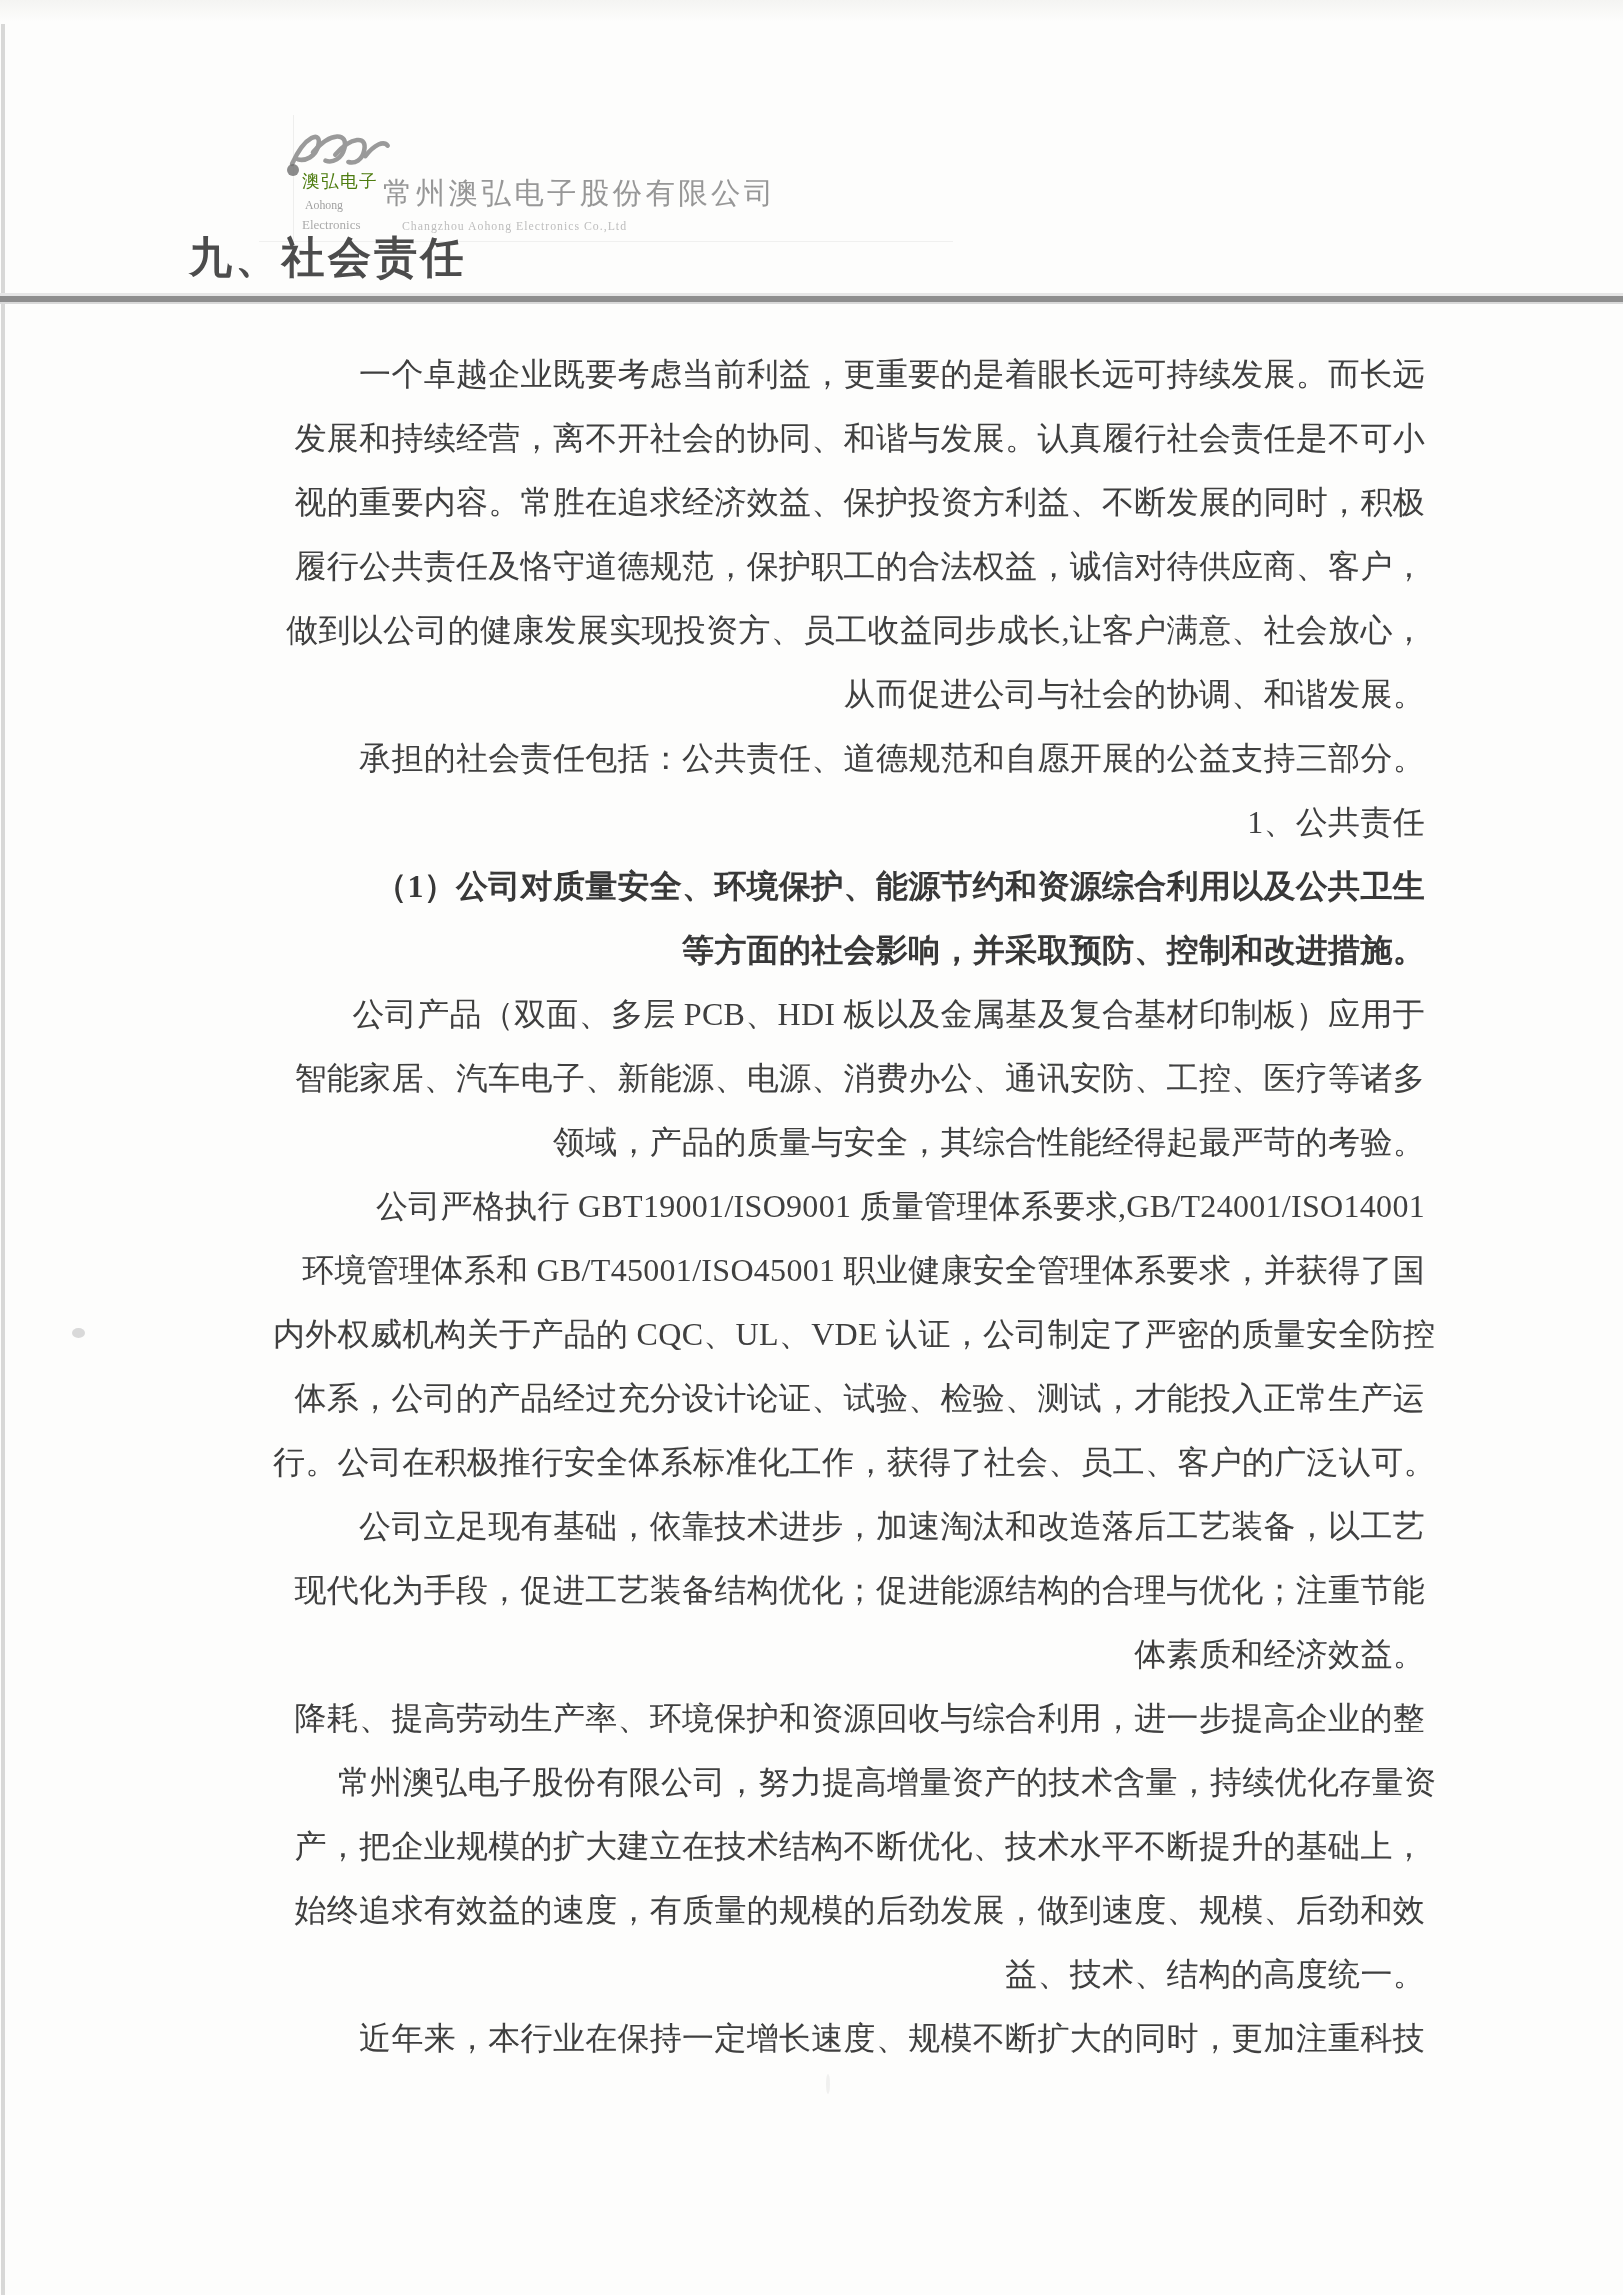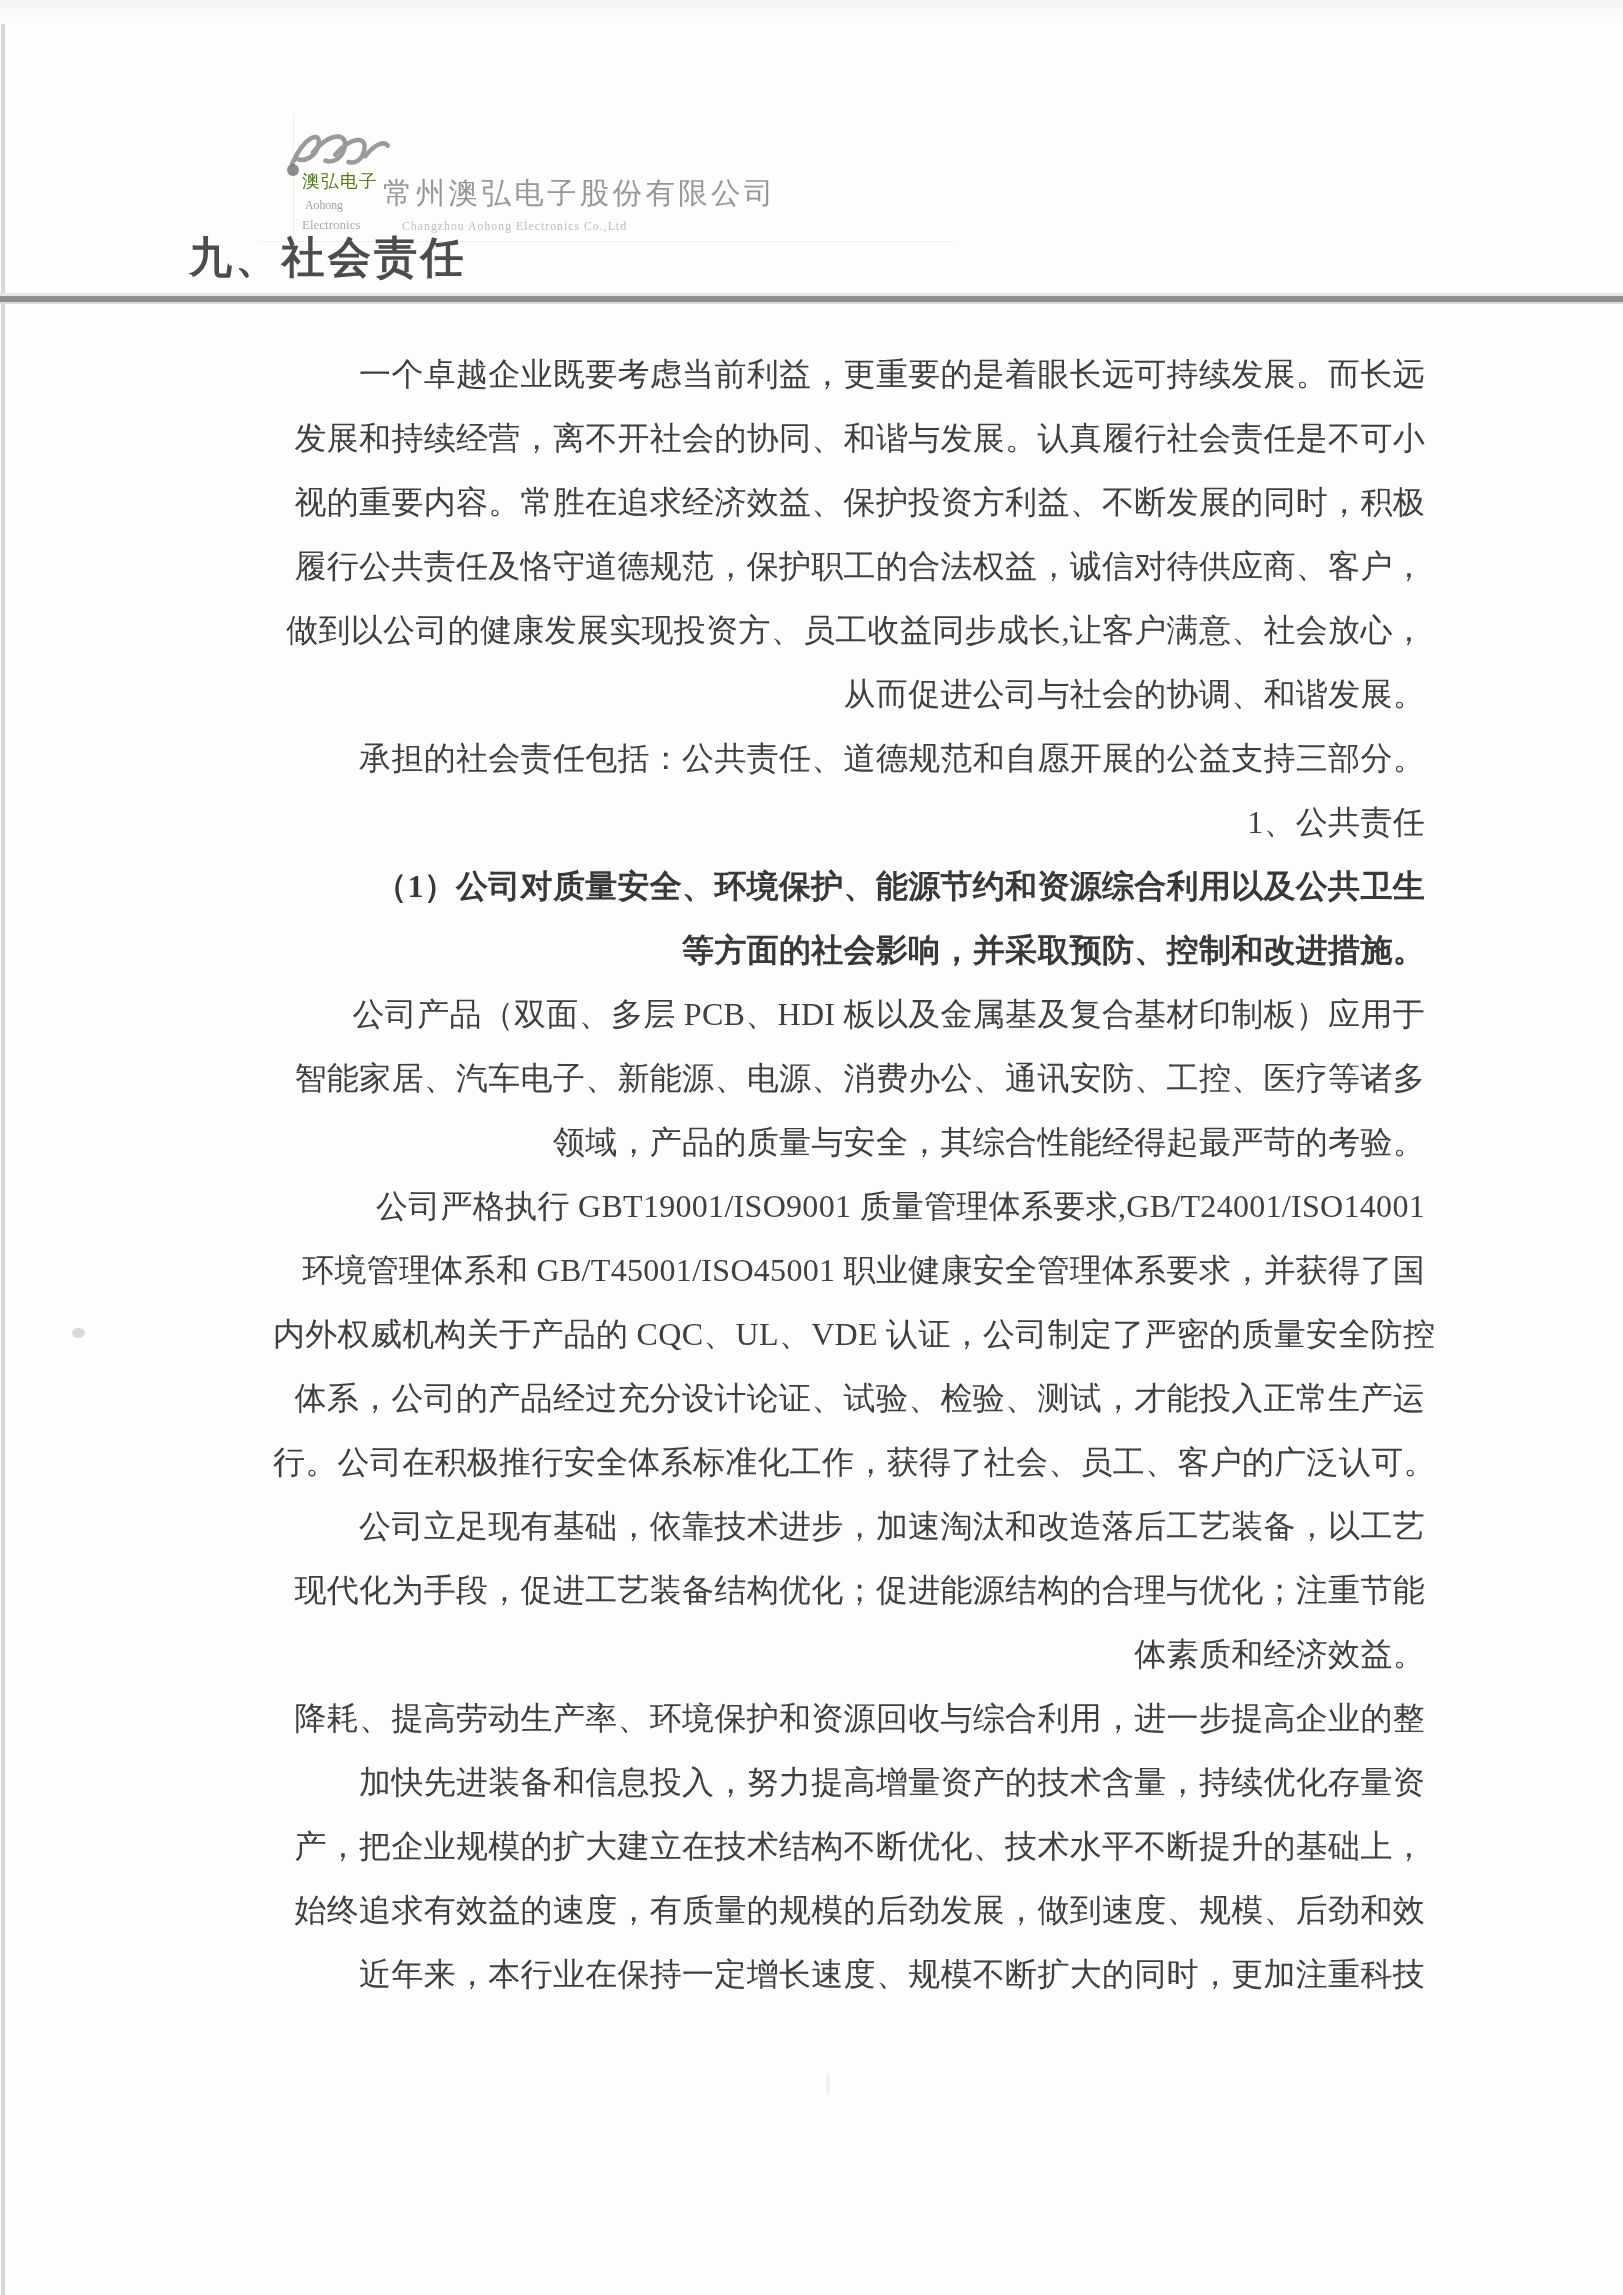--- a/index.html
+++ b/index.html
@@ -104,20 +104,21 @@
       <div class="line">领域，产品的质量与安全，其综合性能经得起最严苛的考验。</div>
       <div class="line indent">公司严格执行 GBT19001/ISO9001 质量管理体系要求,GB/T24001/ISO14001</div>
       <div class="line">环境管理体系和 GB/T45001/ISO45001 职业健康安全管理体系要求，并获得了国</div>
       <div class="line">内外权威机构关于产品的 CQC、UL、VDE 认证，公司制定了严密的质量安全防控</div>
       <div class="line">体系，公司的产品经过充分设计论证、试验、检验、测试，才能投入正常生产运</div>
       <div class="line">行。公司在积极推行安全体系标准化工作，获得了社会、员工、客户的广泛认可。</div>
       <div class="line indent">公司立足现有基础，依靠技术进步，加速淘汰和改造落后工艺装备，以工艺</div>
       <div class="line">现代化为手段，促进工艺装备结构优化；促进能源结构的合理与优化；注重节能</div>
       <div class="line">体素质和经济效益。</div>
       <div class="line">降耗、提高劳动生产率、环境保护和资源回收与综合利用，进一步提高企业的整</div>
-      <div class="line indent">加快先进装备和信息投入，努力提高增量资产的技术含量，持续优化存量资</div>
+      <div class="line indent">常州澳弘电子股份有限公司，努力提高增量资产的技术含量，持续优化存量资</div>
       <div class="line">产，把企业规模的扩大建立在技术结构不断优化、技术水平不断提升的基础上，</div>
       <div class="line">始终追求有效益的速度，有质量的规模的后劲发展，做到速度、规模、后劲和效</div>
+      <div class="line">益、技术、结构的高度统一。</div>
       <div class="line indent">近年来，本行业在保持一定增长速度、规模不断扩大的同时，更加注重科技</div>
     </div>
 
 </div>
 
 
 </body></html>

